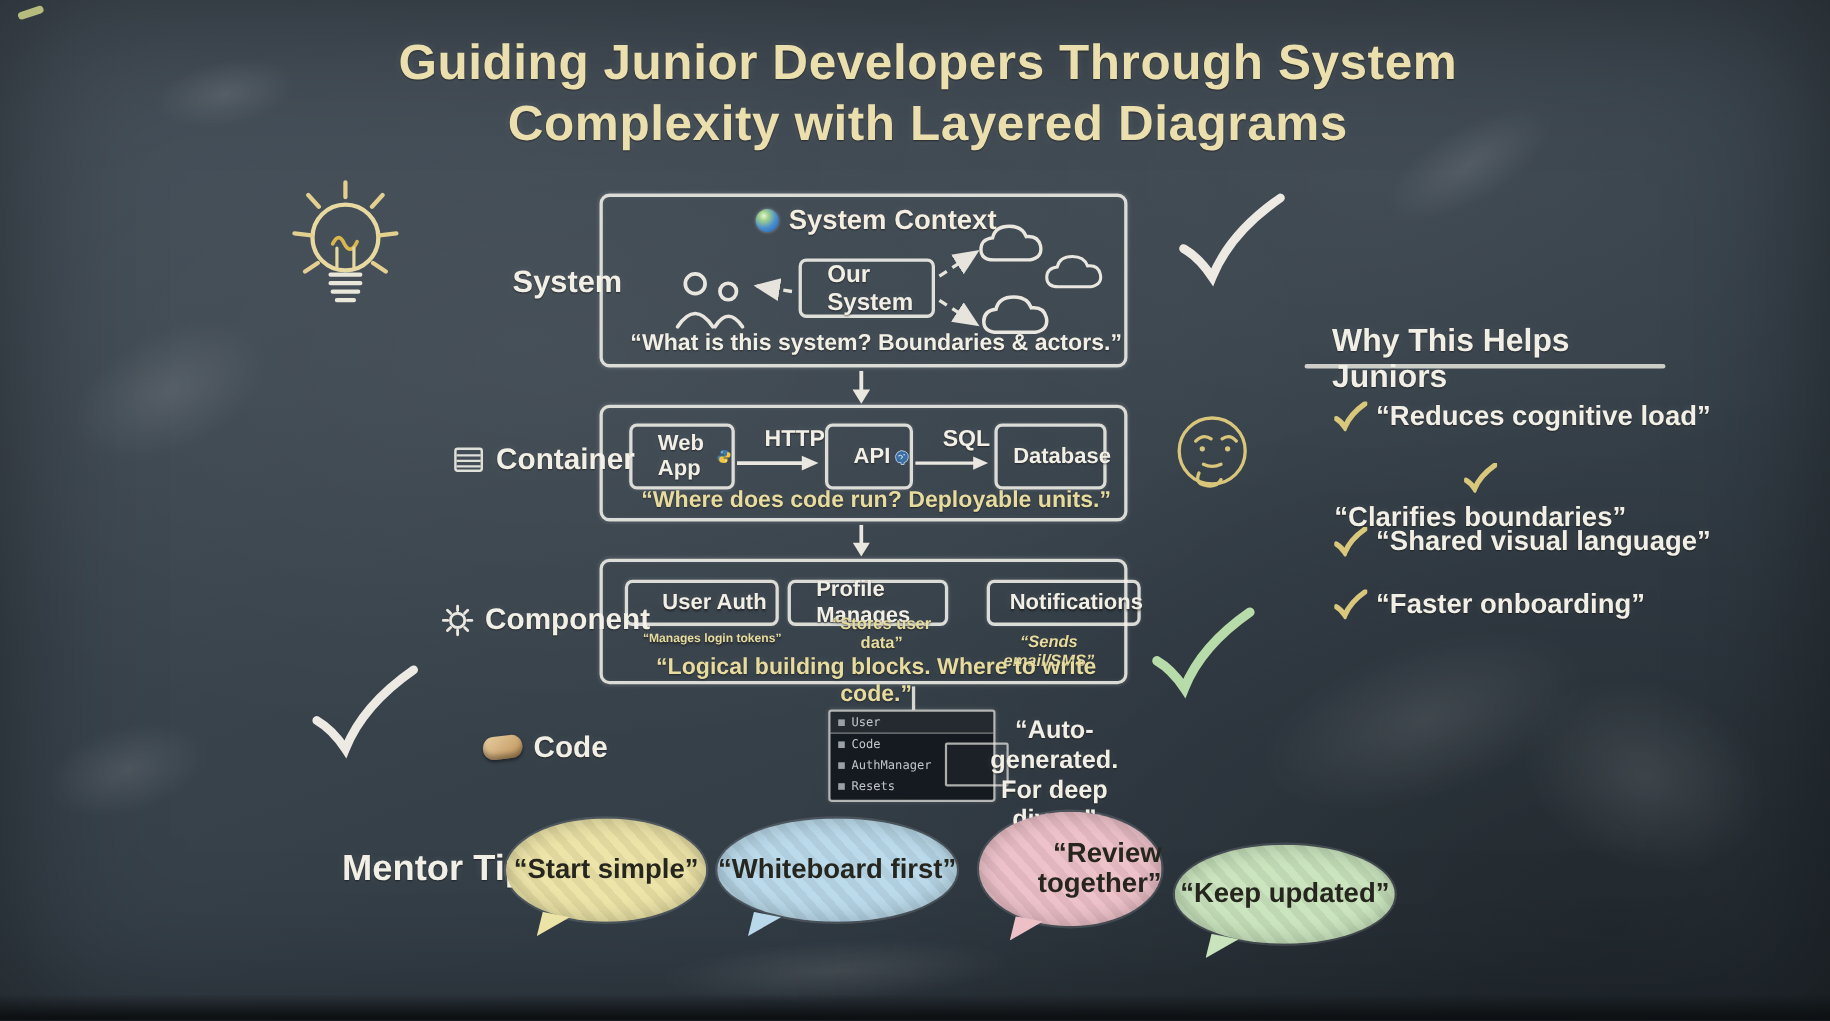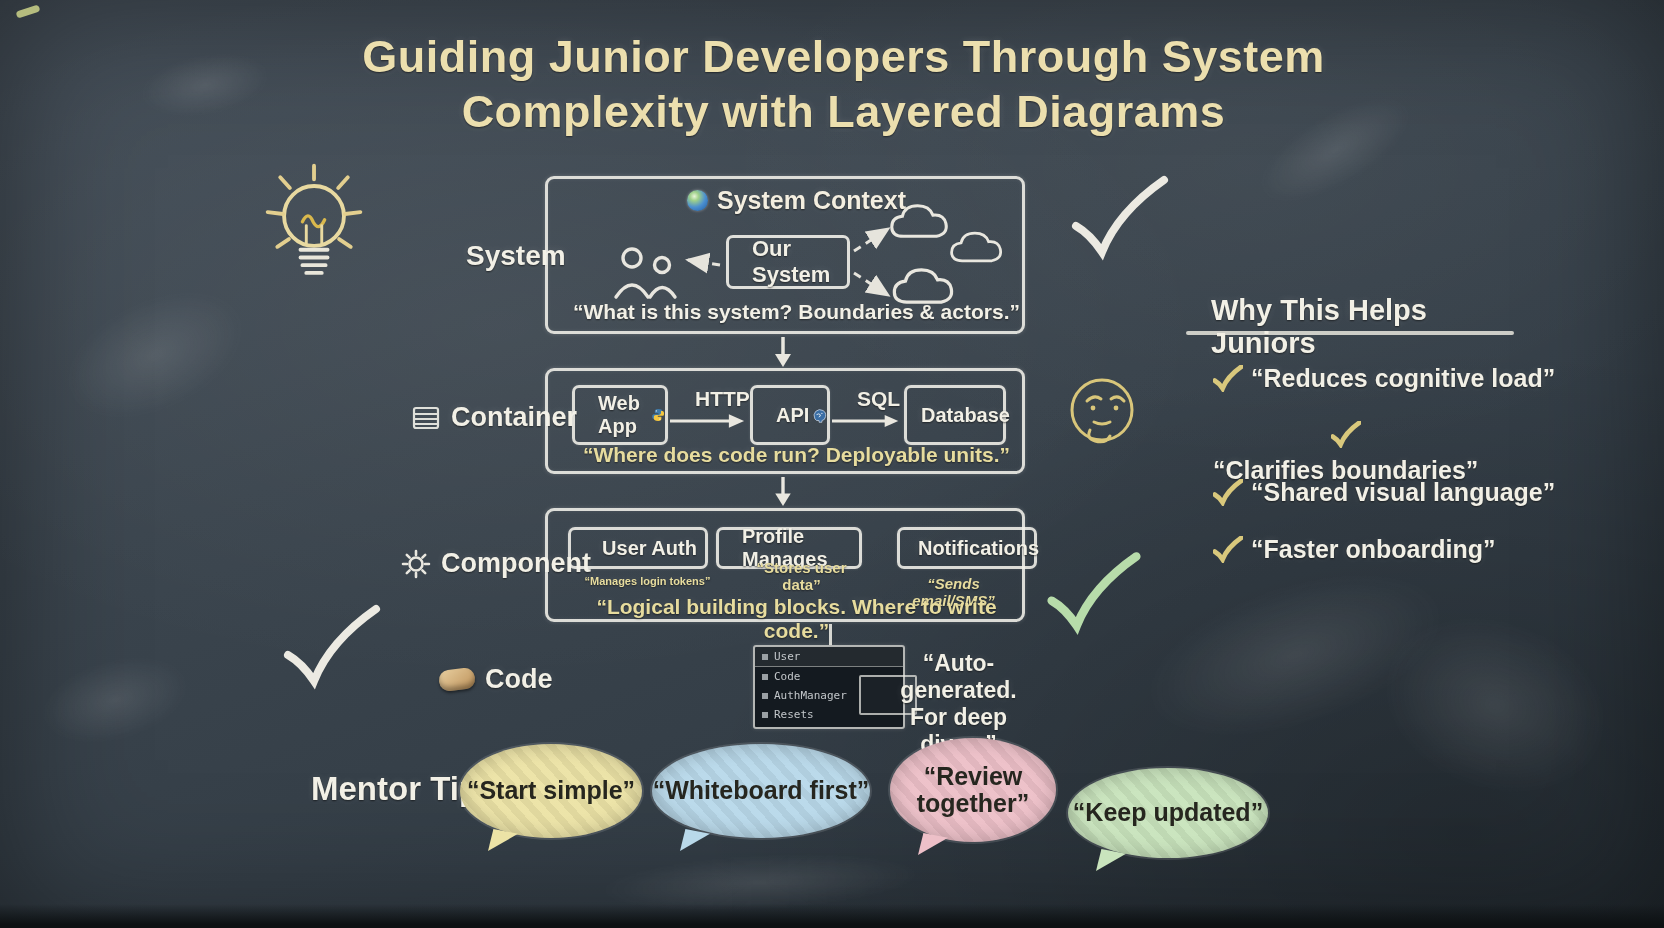--- a/index.html
+++ b/index.html
@@ -355,21 +355,21 @@
   </svg>
 
   <div class="mtips white chalk">Mentor Tips</div>
 
   <div class="bubble b-yellow" style="left:460px;top:744px;width:182px;height:94px;">
     <span>“Start simple”</span>
   </div>
   <div class="bubble b-blue" style="left:652px;top:744px;width:218px;height:94px;">
     <span>“Whiteboard first”</span>
   </div>
-  <div class="bubble b-pink" style="left:890px;top:738px;width:166px;height:104px;">
+  <div class="bubble b-pink" style="left:890px;top:738px;width:166px;height:104px;align-items:flex-end;">
     <span>“Review</span>
     <span>together”</span>
   </div>
   <div class="bubble b-green" style="left:1068px;top:768px;width:200px;height:90px;">
     <span>“Keep updated”</span>
   </div>
 
   <div class="bstrip"></div>
 </div>
 

